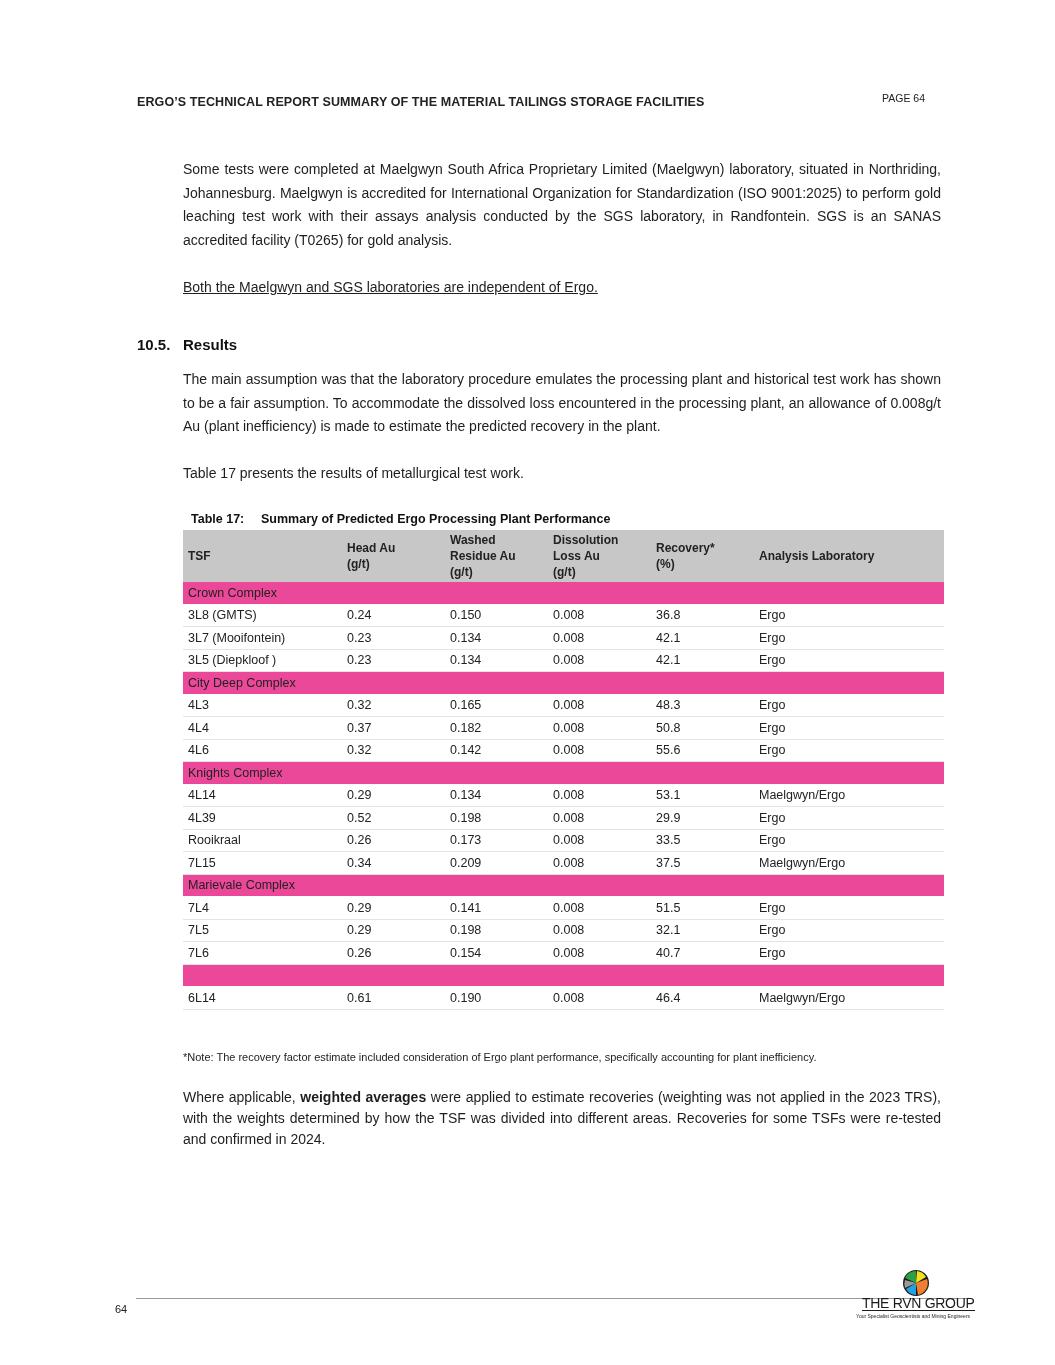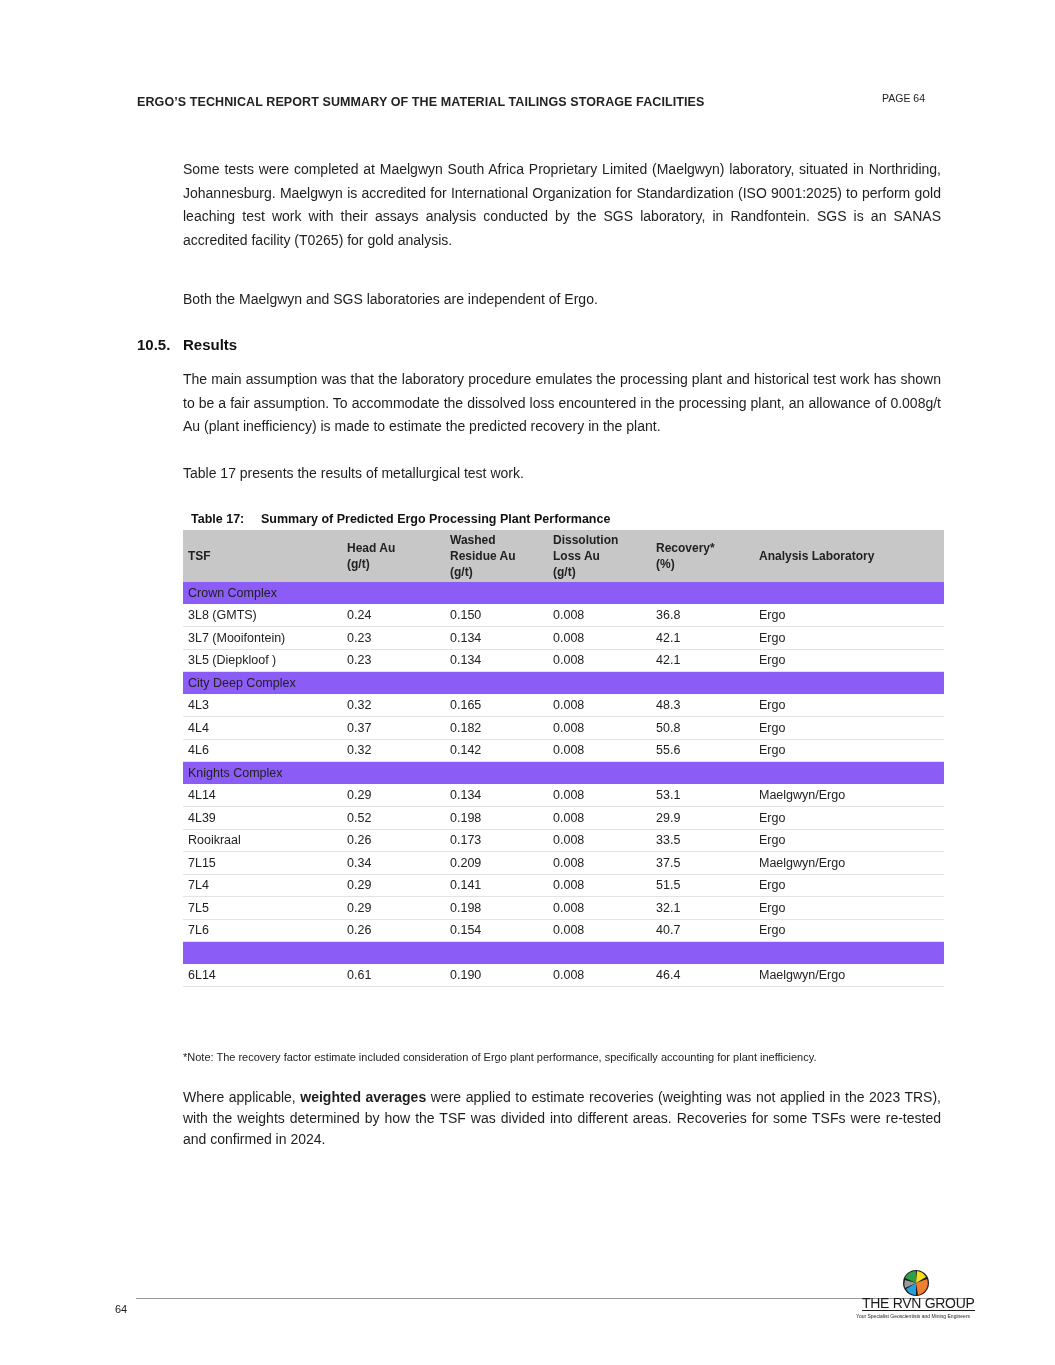--- a/index.html
+++ b/index.html
@@ -2,32 +2,32 @@
 <html><head>
 <meta charset="utf-8">
 <style>
   html, body { margin: 0; padding: 0; background: #ffffff; }
   body { width: 1055px; height: 1365px; position: relative; overflow: hidden;
          font-family: "Liberation Sans", sans-serif; color: #1a1a1a; }
   .header-title { position: absolute; left: 137px; top: 95px; font-size: 12.5px; letter-spacing: 0.1px; color: #222; font-weight: bold; }
   .header-page { position: absolute; left: 882px; top: 92px; font-size: 10.5px; color: #222; }
   .para { position: absolute; left: 183px; width: 758px; font-size: 14px; line-height: 23.5px; text-align: justify; color: #1e1e1e; }
   .p1 { top: 158px; }
-  .p2 { top: 288px; }
+  .p2 { top: 276px; text-decoration: underline; }
   .section-heading { position: absolute; left: 137px; top: 336px; font-size: 15px; font-weight: bold; color: #111; }
   .section-heading .num { display: inline-block; width: 46px; }
   .p3 { top: 368px; }
   .p4 { top: 462px; }
   .table-caption { position: absolute; left: 183px; top: 512px; font-size: 12.5px; font-weight: bold; color: #111; }
   .table-caption .lbl { display: inline-block; width: 70px; margin-left: 8px; }
   table.data-table { position: absolute; left: 183px; top: 530px; width: 761px; border-collapse: collapse; font-size: 12.5px; color: #222; }
   table.data-table th { background: #c7c7c7; font-weight: bold; text-align: left; vertical-align: middle;
         padding: 2px 5px; height: 44px; line-height: 16px; font-size: 12px; }
   table.data-table td { padding: 0 5px; height: 21.5px; border-bottom: 1px solid #e3e3e3; vertical-align: middle; }
-  table.data-table tr.group td { background: #8b5cf6; border-bottom: 1px solid #ffffff; height: 21.5px; }
+  table.data-table tr.group td { background: #ec4899; border-bottom: 1px solid #ffffff; height: 21.5px; }
   .c1 { width: 149px; } .c2 { width: 93px; } .c3 { width: 93px; } .c4 { width: 93px; } .c5 { width: 93px; }
   .note { position: absolute; left: 183px; top: 1051px; font-size: 11px; color: #222; }
   .p5 { top: 1087px; line-height: 21px; }
   .footer-line { position: absolute; left: 136px; top: 1298px; width: 835px; height: 1px; background: #9a9a9a; }
   .footer-page { position: absolute; left: 115px; top: 1303px; font-size: 11px; color: #222; }
   .logo { position: absolute; left: 856px; top: 1268px; width: 120px; height: 55px; }
   .logo-text { position: absolute; left: 6px; top: 28px; font-size: 14px; letter-spacing: -0.3px; color: #1a1a1a; border-bottom: 1.5px solid #1a1a1a; line-height: 14px; }
   .logo-tag { position: absolute; left: 0px; top: 45px; font-size: 5px; color: #222; white-space: nowrap; }
 </style>
 </head>
@@ -146,20 +146,23 @@
         <td>Ergo</td>
       </tr>
       <tr>
         <td>7L15</td>
         <td>0.34</td>
         <td>0.209</td>
         <td>0.008</td>
         <td>37.5</td>
         <td>Maelgwyn/Ergo</td>
       </tr>
+      <tr class="group">
+        <td colspan="6">Marievale Complex</td>
+      </tr>
       <tr>
         <td>7L4</td>
         <td>0.29</td>
         <td>0.141</td>
         <td>0.008</td>
         <td>51.5</td>
         <td>Ergo</td>
       </tr>
       <tr>
         <td>7L5</td>

